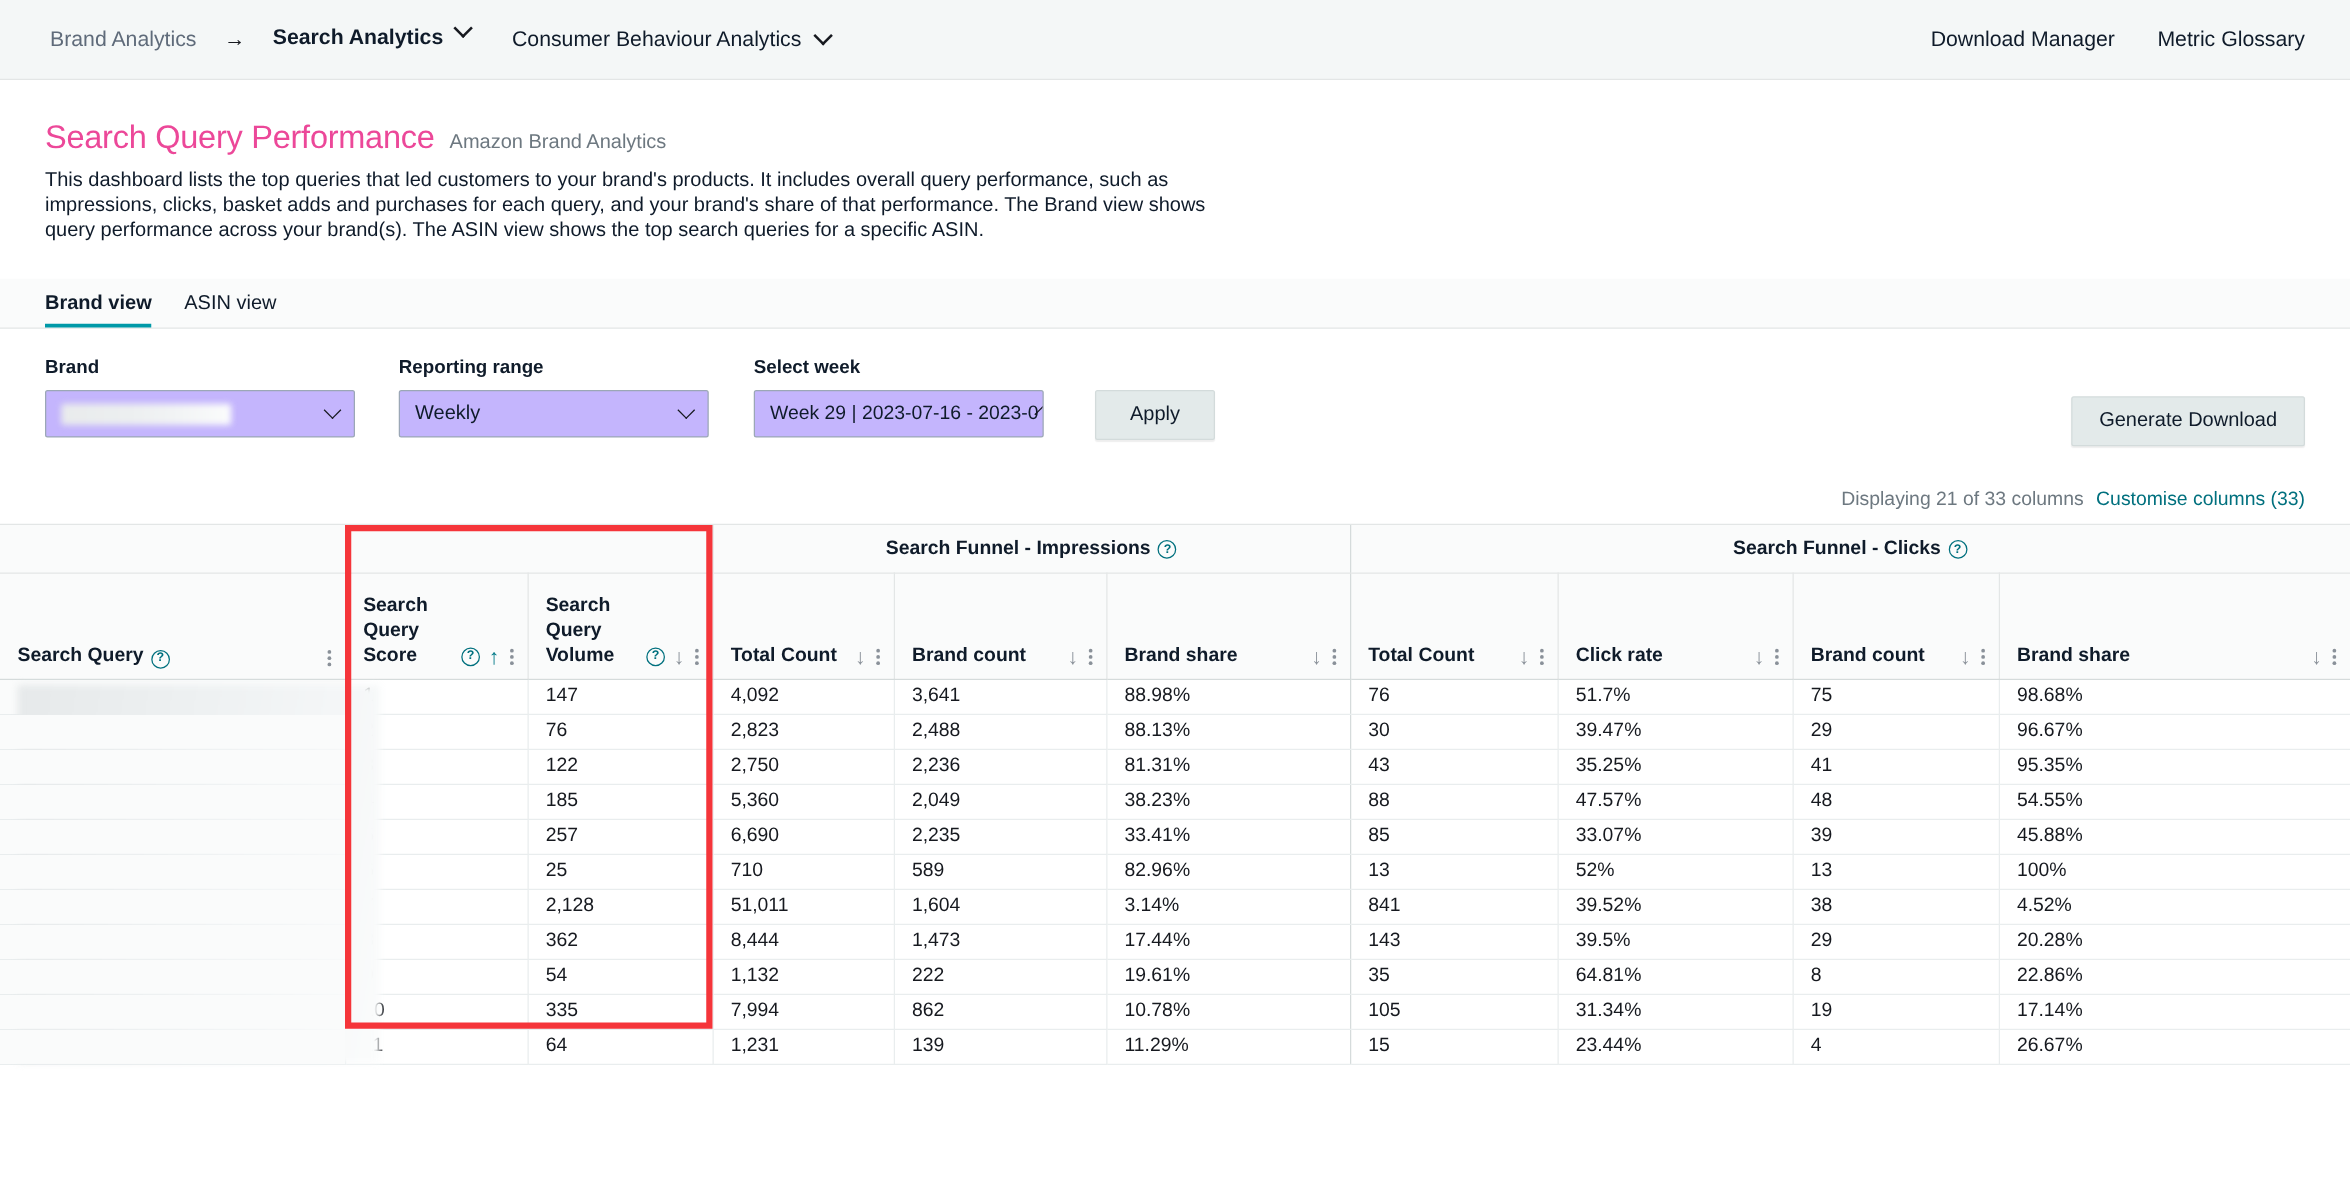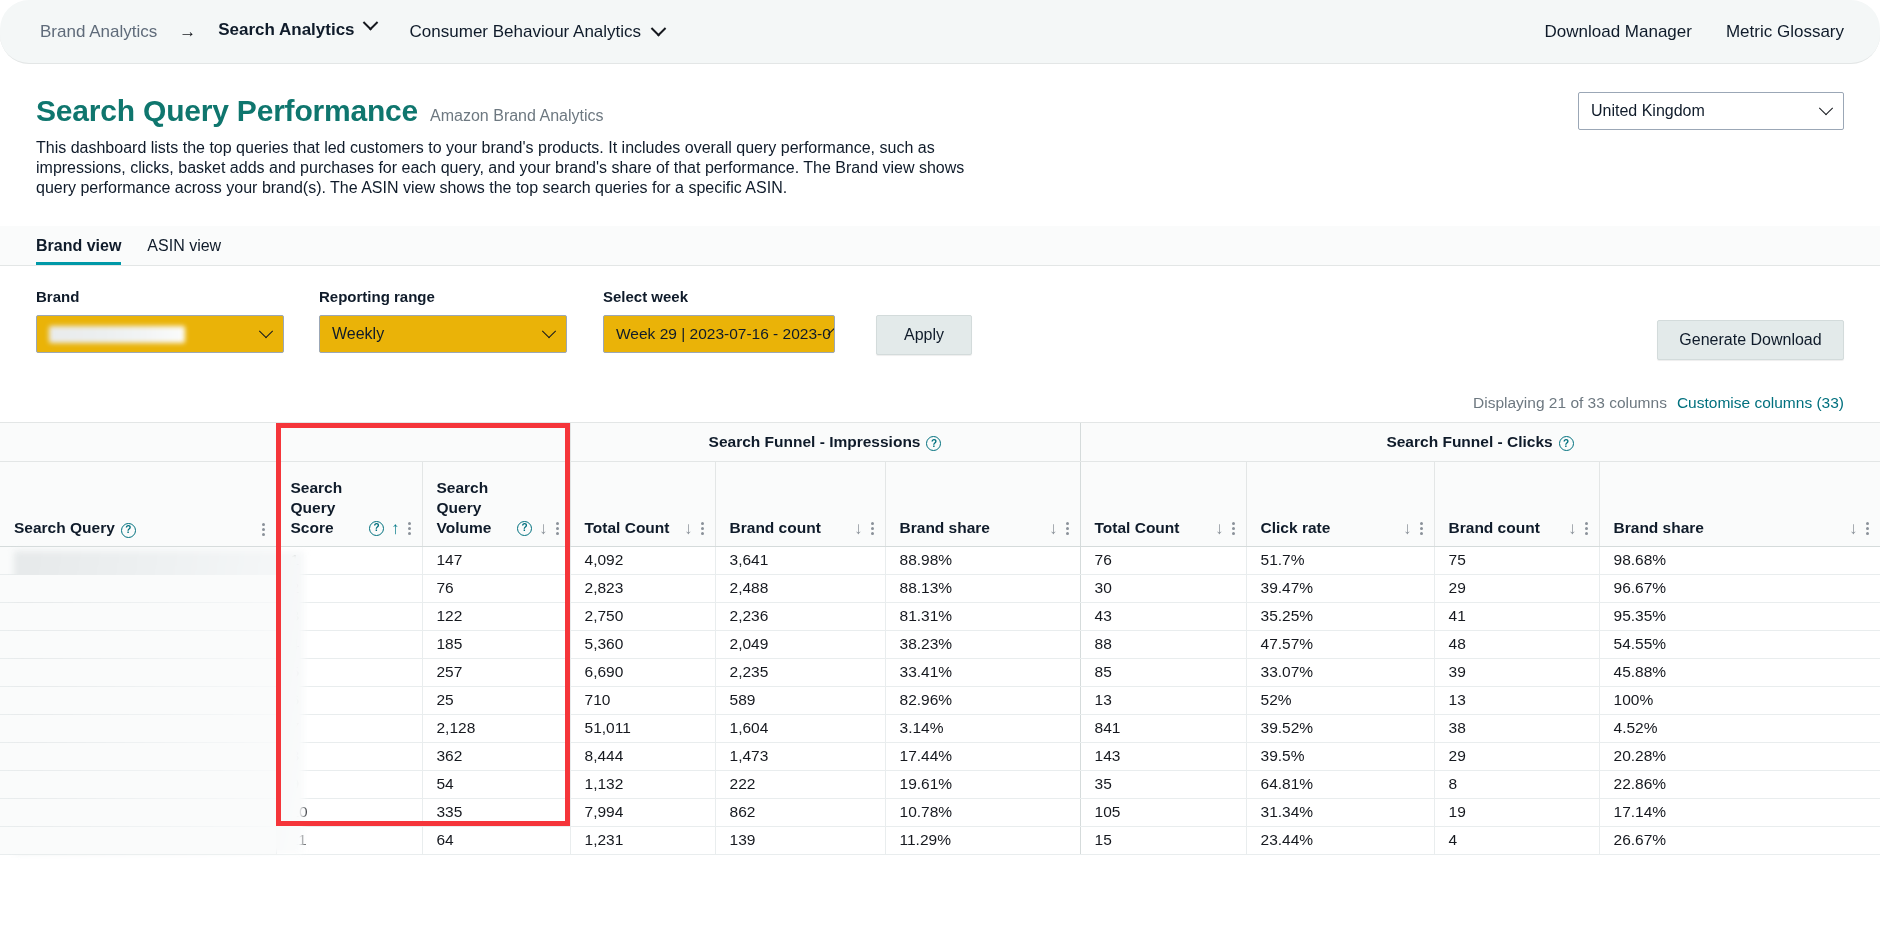--- a/index.html
+++ b/index.html
@@ -15,21 +15,20 @@
 
   
   .topnav {
     height: 64px;
     background: #f4f7f7;
     border-bottom: 1px solid #e3e6e6;
     display: flex;
     align-items: center;
     padding: 0 36px;
     position: relative;
-    border-radius: 29px;
   }
   .topnav-left { display: flex; align-items: center; gap: 0px; }
   .nav-link {
     font-size: 17px;
     color: #5f6b7a;
     padding: 0 4px;
     cursor: pointer;
     white-space: nowrap;
   }
   .nav-arrow {
@@ -80,23 +79,23 @@
     gap: 34px;
   }
 
   
   .page-header {
     padding: 30px 36px 0 36px;
     position: relative;
   }
   .title-row { display: flex; align-items: baseline; gap: 12px; }
   .page-title {
-    font-size: 30px;
-    font-weight: bold;
-    color: #0f766e;
+    font-size: 26px;
+    font-weight: normal;
+    color: #ec4899;
     letter-spacing: -0.2px;
   }
   .page-subtitle { font-size: 16px; color: #6d7880; }
   .page-desc {
     margin-top: 10px;
     font-size: 16px;
     line-height: 20px;
     color: #0f1b2a;
     max-width: 930px;
   }
@@ -165,21 +164,21 @@
     color: #0f1b2a;
   }
   .fc-brand   { width: 283px; }
   .fc-range   { width: 284px; }
   .fc-week    { width: 250px; }
   .filter-controls { display: flex; margin-top: 10px; align-items: flex-start; }
   .dd {
     height: 38px;
     border: 1px solid #9ba7b6;
     border-radius: 2px;
-    background: #eab308;
+    background: #c4b5fd;
     display: flex;
     align-items: center;
     padding: 0 12px;
     font-size: 16px;
     color: #0f1b2a;
     cursor: pointer;
     overflow: hidden;
   }
   .dd-brand { width: 248px; margin-right: 35px; }
   .dd-range { width: 248px; margin-right: 36px; }
@@ -356,24 +355,20 @@
   </div>
 </div>
 
 <div class="page-header">
   <div class="title-row">
     <span class="page-title">Search Query Performance</span>
     <span class="page-subtitle">Amazon Brand Analytics</span>
   </div>
   <div class="page-desc">This dashboard lists the top queries that led customers to your brand's products. It includes overall query performance, such as impressions, clicks, basket adds and purchases for each query, and your brand's share of that performance. The Brand view shows query performance across your brand(s). The ASIN view shows the top search queries for a specific ASIN.</div>
 
-  <div class="country-select">
-    <span>United Kingdom</span>
-    <span class="sel-caret"></span>
-  </div>
 </div>
 
 <div class="tabs-bar">
   <div class="tab active">Brand view</div>
   <div class="tab">ASIN view</div>
 </div>
 
 <div class="filters">
   <div class="filter-labels">
     <div class="f-label fc-brand">Brand</div>

